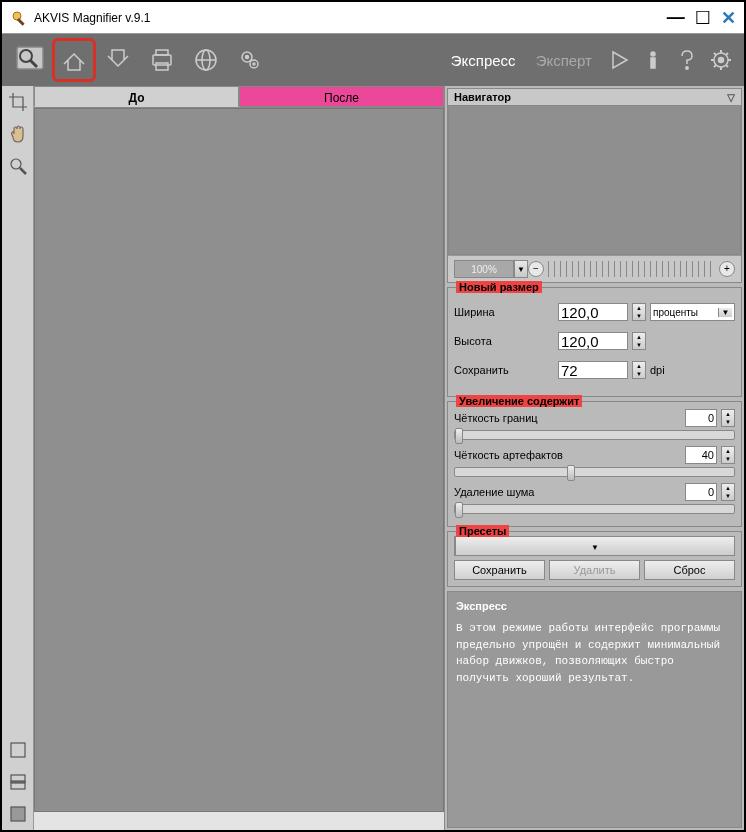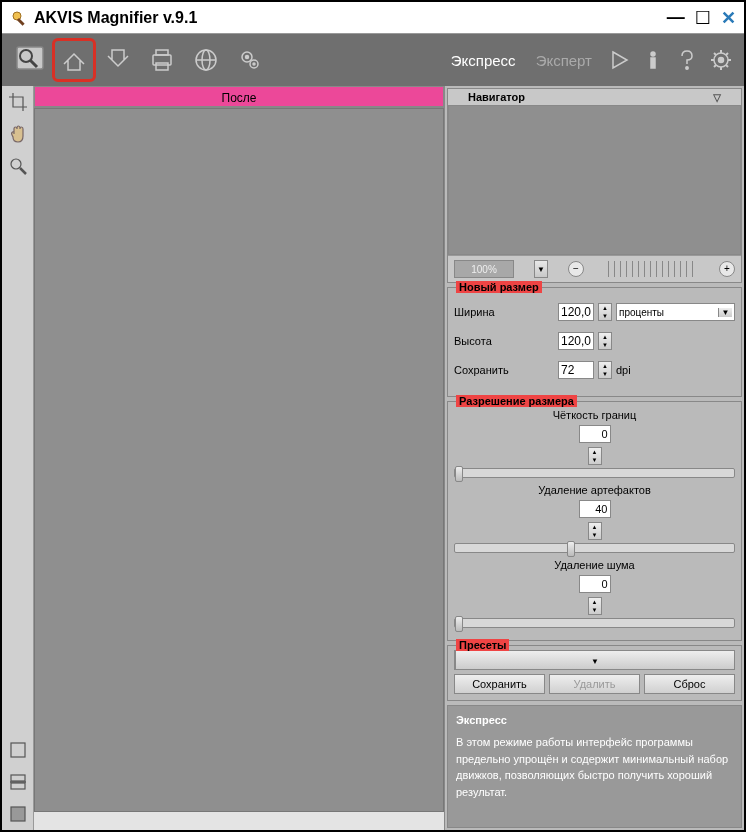--- a/index.html
+++ b/index.html
@@ -1,20 +1,20 @@
 <!DOCTYPE html>
 <html><head>
 <meta charset="utf-8">
 <style>
 * { box-sizing: border-box; margin: 0; padding: 0; font-family: Verdana, Geneva, sans-serif; }
 body { background: #fff; }
 .window { width: 746px; height: 832px; background: #f5f5f5; border: 2px solid #000; display: flex; flex-direction: column; margin: 0 auto; }
 .titlebar { height: 32px; background: #fff; display: flex; align-items: center; padding: 0 8px; border-bottom: 1px solid #999; }
 .title-icon { width: 18px; height: 18px; margin-right: 6px; display: flex; align-items: center; justify-content: center; }
-.title-text { font-size: 16px; font-weight: bold; flex: 1; }
+.title-text { font-size: 12px; font-weight: normal; flex: 1; }
 .window-controls { display: flex; gap: 10px; }
 .window-controls span { cursor: pointer; font-size: 18px; }
 .toolbar { height: 52px; background: #6f6f6f; display: flex; align-items: center; padding: 0 6px; color: #e0e0e0; }
 .toolbar-btn { width: 44px; height: 44px; display: flex; align-items: center; justify-content: center; cursor: pointer; border-radius: 6px; }
 .toolbar-btn svg { stroke: #ccc; fill: none; stroke-width: 1.5; }
 .toolbar-btn.highlighted { border: 3px solid #d93025; }
 .toolbar-spacer { flex: 1; }
 .mode-tabs { display: flex; gap: 20px; font-size: 15px; margin-right: 10px; }
 .mode-tab { cursor: pointer; }
 .mode-tab.active { color: #fff; }
@@ -28,52 +28,52 @@
 .side-tool svg { stroke: #555; fill: none; stroke-width: 1.2; }
 .side-tools-bottom { display: flex; flex-direction: column; }
 .main-area { flex: 1; display: flex; flex-direction: column; }
 .tabs-row { height: 22px; display: flex; background: #d0d0d0; border-bottom: 1px solid #888; }
 .tab { flex: 1; text-align: center; font-size: 12px; line-height: 22px; border: 1px solid #888; background: #ec4899; cursor: pointer; }
 .tab.active { font-weight: bold; background: #d0d0d0; border-bottom: 1px solid #d0d0d0; }
 .canvas { flex: 1; background: #8f8f8f; border: 1px solid #777; }
 .canvas-scroll { height: 18px; background: #e4e4e4; }
 .right-panel { width: 300px; background: #bababa; display: flex; flex-direction: column; border-left: 1px solid #888; font-size: 11px; }
 .nav-section { border: 1px solid #888; margin: 2px; }
-.nav-head { display: flex; align-items: center; padding: 2px 20px; background: #c8c8c8; font-weight: bold; font-size: 11px; }
+.nav-head { display: flex; align-items: center; padding: 2px 6px; background: #c8c8c8; font-weight: bold; font-size: 11px; }
 .nav-head .chev { margin-left: auto; font-size: 10px; color: #555; }
 .nav-preview { height: 150px; background: #8f8f8f; margin: 0; border: 1px solid #888; }
-.nav-zoom-row { display: flex; align-items: center; padding: 4px 6px; gap: 20px; background: #c8c8c8; border-top: 1px solid #999; }
+.nav-zoom-row { display: flex; align-items: center; padding: 4px 6px; gap: 0; background: #c8c8c8; border-top: 1px solid #999; }
 .zoom-pct { width: 60px; height: 18px; background: #a8a8a8; border: 1px solid #888; color: #eee; font-size: 10px; text-align: center; line-height: 18px; }
 .zoom-dd { width: 14px; height: 18px; background: linear-gradient(#e8e8e8, #c8c8c8); border: 1px solid #888; font-size: 8px; text-align: center; line-height: 18px; }
 .zoom-btn { width: 16px; height: 16px; border: 1px solid #888; border-radius: 50%; background: #e8e8e8; font-size: 10px; text-align: center; line-height: 14px; cursor: pointer; }
 .zoom-slider { flex: 1; height: 16px; background: repeating-linear-gradient(90deg, #888 0 1px, transparent 1px 6px); margin: 0 4px; }
 .group { border: 1px solid #888; margin: 2px; padding: 4px 6px 6px 6px; position: relative; background: #bababa; }
 .group-title { position: absolute; top: -7px; left: 8px; background: #ef4444; padding: 0 3px; font-size: 11px; font-weight: bold; }
 .row { display: flex; align-items: center; margin: 11px 0; gap: 4px; }
 .row label { width: 100px; font-size: 11px; }
-.spin { width: 36px; height: 18px; background: #fff; border: 1px solid #888; padding: 0 2px; font-size: 12px; }
+.spin { width: 70px; height: 18px; background: #fff; border: 1px solid #888; padding: 0 2px; font-size: 15px; }
 .spin-btns { width: 14px; height: 18px; background: linear-gradient(#eee, #ccc); border: 1px solid #888; display: flex; flex-direction: column; }
 .spin-btns span { flex: 1; font-size: 6px; text-align: center; line-height: 8px; }
 .combo { width: 80px; height: 18px; background: #fff; border: 1px solid #888; font-size: 10px; padding: 0 2px; display: flex; align-items: center; }
 .combo .arr { margin-left: auto; width: 14px; text-align: center; background: linear-gradient(#eee, #ccc); border-left: 1px solid #888; font-size: 8px; }
 .unit { font-size: 11px; }
-.slider-row { display: flex; align-items: center; margin: 3px 0; gap: 4px; flex-direction: column; }
+.slider-row { display: flex; align-items: center; margin: 3px 0; gap: 4px; }
 .slider-row label { flex: 1; font-size: 11px; }
 .slider-val { width: 32px; height: 18px; background: #fff; border: 1px solid #888; font-size: 11px; text-align: right; padding: 0 2px; }
 .slider-track { height: 10px; background: #d8d8d8; border: 1px solid #888; border-radius: 2px; margin: 2px 0 6px 0; position: relative; }
 .slider-thumb { position: absolute; top: -3px; width: 8px; height: 16px; background: linear-gradient(#eee, #bbb); border: 1px solid #888; border-radius: 2px; }
 .preset-combo { display: flex; height: 20px; border: 1px solid #888; background: #fff; font-size: 11px; width: 100%; }
 .preset-combo span { flex: 1; padding: 2px 4px; }
 .preset-combo .arr { width: 16px; background: linear-gradient(#eee, #ccc); border-left: 1px solid #888; text-align: center; font-size: 8px; line-height: 18px; }
 .preset-btns { display: flex; gap: 4px; margin-top: 4px; }
 .pbtn { flex: 1; height: 20px; border: 1px solid #888; background: linear-gradient(#eee, #d0d0d0); font-size: 11px; text-align: center; line-height: 18px; cursor: pointer; }
 .pbtn.disabled { color: #999; }
 .info-box { border: 1px solid #888; margin: 2px; padding: 8px; background: #999; color: #fff; flex: 1; }
 .info-title { font-weight: bold; font-size: 11px; margin-bottom: 8px; }
-.info-text { font-size: 11px; line-height: 1.5; }
+.info-text { font-size: 11px; line-height: 1.5; font-family: Liberation Mono, monospace; }
 </style>
 </head>
 <body>
 
 <div class="window">
   <div class="titlebar">
     <div class="title-icon">
       <svg width="18" height="18" viewBox="0 0 18 18">
           <circle cx="7" cy="7" r="4" fill="#f0c050" stroke="#a07020"></circle>
           <rect x="9" y="9" width="8" height="3" transform="rotate(45 9 9)" fill="#704020"></rect>
@@ -203,20 +203,21 @@
         <div class="side-tool">
           <svg width="18" height="18" viewBox="0 0 18 18">
               <rect x="2" y="2" width="14" height="14" fill="#999"></rect>
             </svg>
         </div>
       </div>
     </div>
 
     <div class="main-area">
       <div class="tabs-row">
+        <div class="tab active">До</div>
         <div class="tab">После</div>
       </div>
       <div class="canvas"></div>
       <div class="canvas-scroll"></div>
     </div>
 
     <div class="right-panel">
       <div class="nav-section">
         <div class="nav-head">
           <span>Навигатор</span>
@@ -259,34 +260,34 @@
           <input class="spin" value="72" style="">
           <div class="spin-btns">
               <span>▲</span>
               <span>▼</span>
             </div>
           <span class="unit">dpi</span>
         </div>
       </div>
 
       <div class="group">
-        <div class="group-title">Разрешение размера</div>
+        <div class="group-title">Увеличение содержит</div>
         <div class="slider-row">
           <label>Чёткость границ</label>
           <input class="slider-val" value="0" style="">
           <div class="spin-btns">
               <span>▲</span>
               <span>▼</span>
             </div>
         </div>
         <div class="slider-track">
             <div class="slider-thumb" style="left:0%"></div>
           </div>
         <div class="slider-row">
-          <label>Удаление артефактов</label>
+          <label>Чёткость артефактов</label>
           <input class="slider-val" value="40" style="">
           <div class="spin-btns">
               <span>▲</span>
               <span>▼</span>
             </div>
         </div>
         <div class="slider-track">
             <div class="slider-thumb" style="left:40%"></div>
           </div>
         <div class="slider-row">

